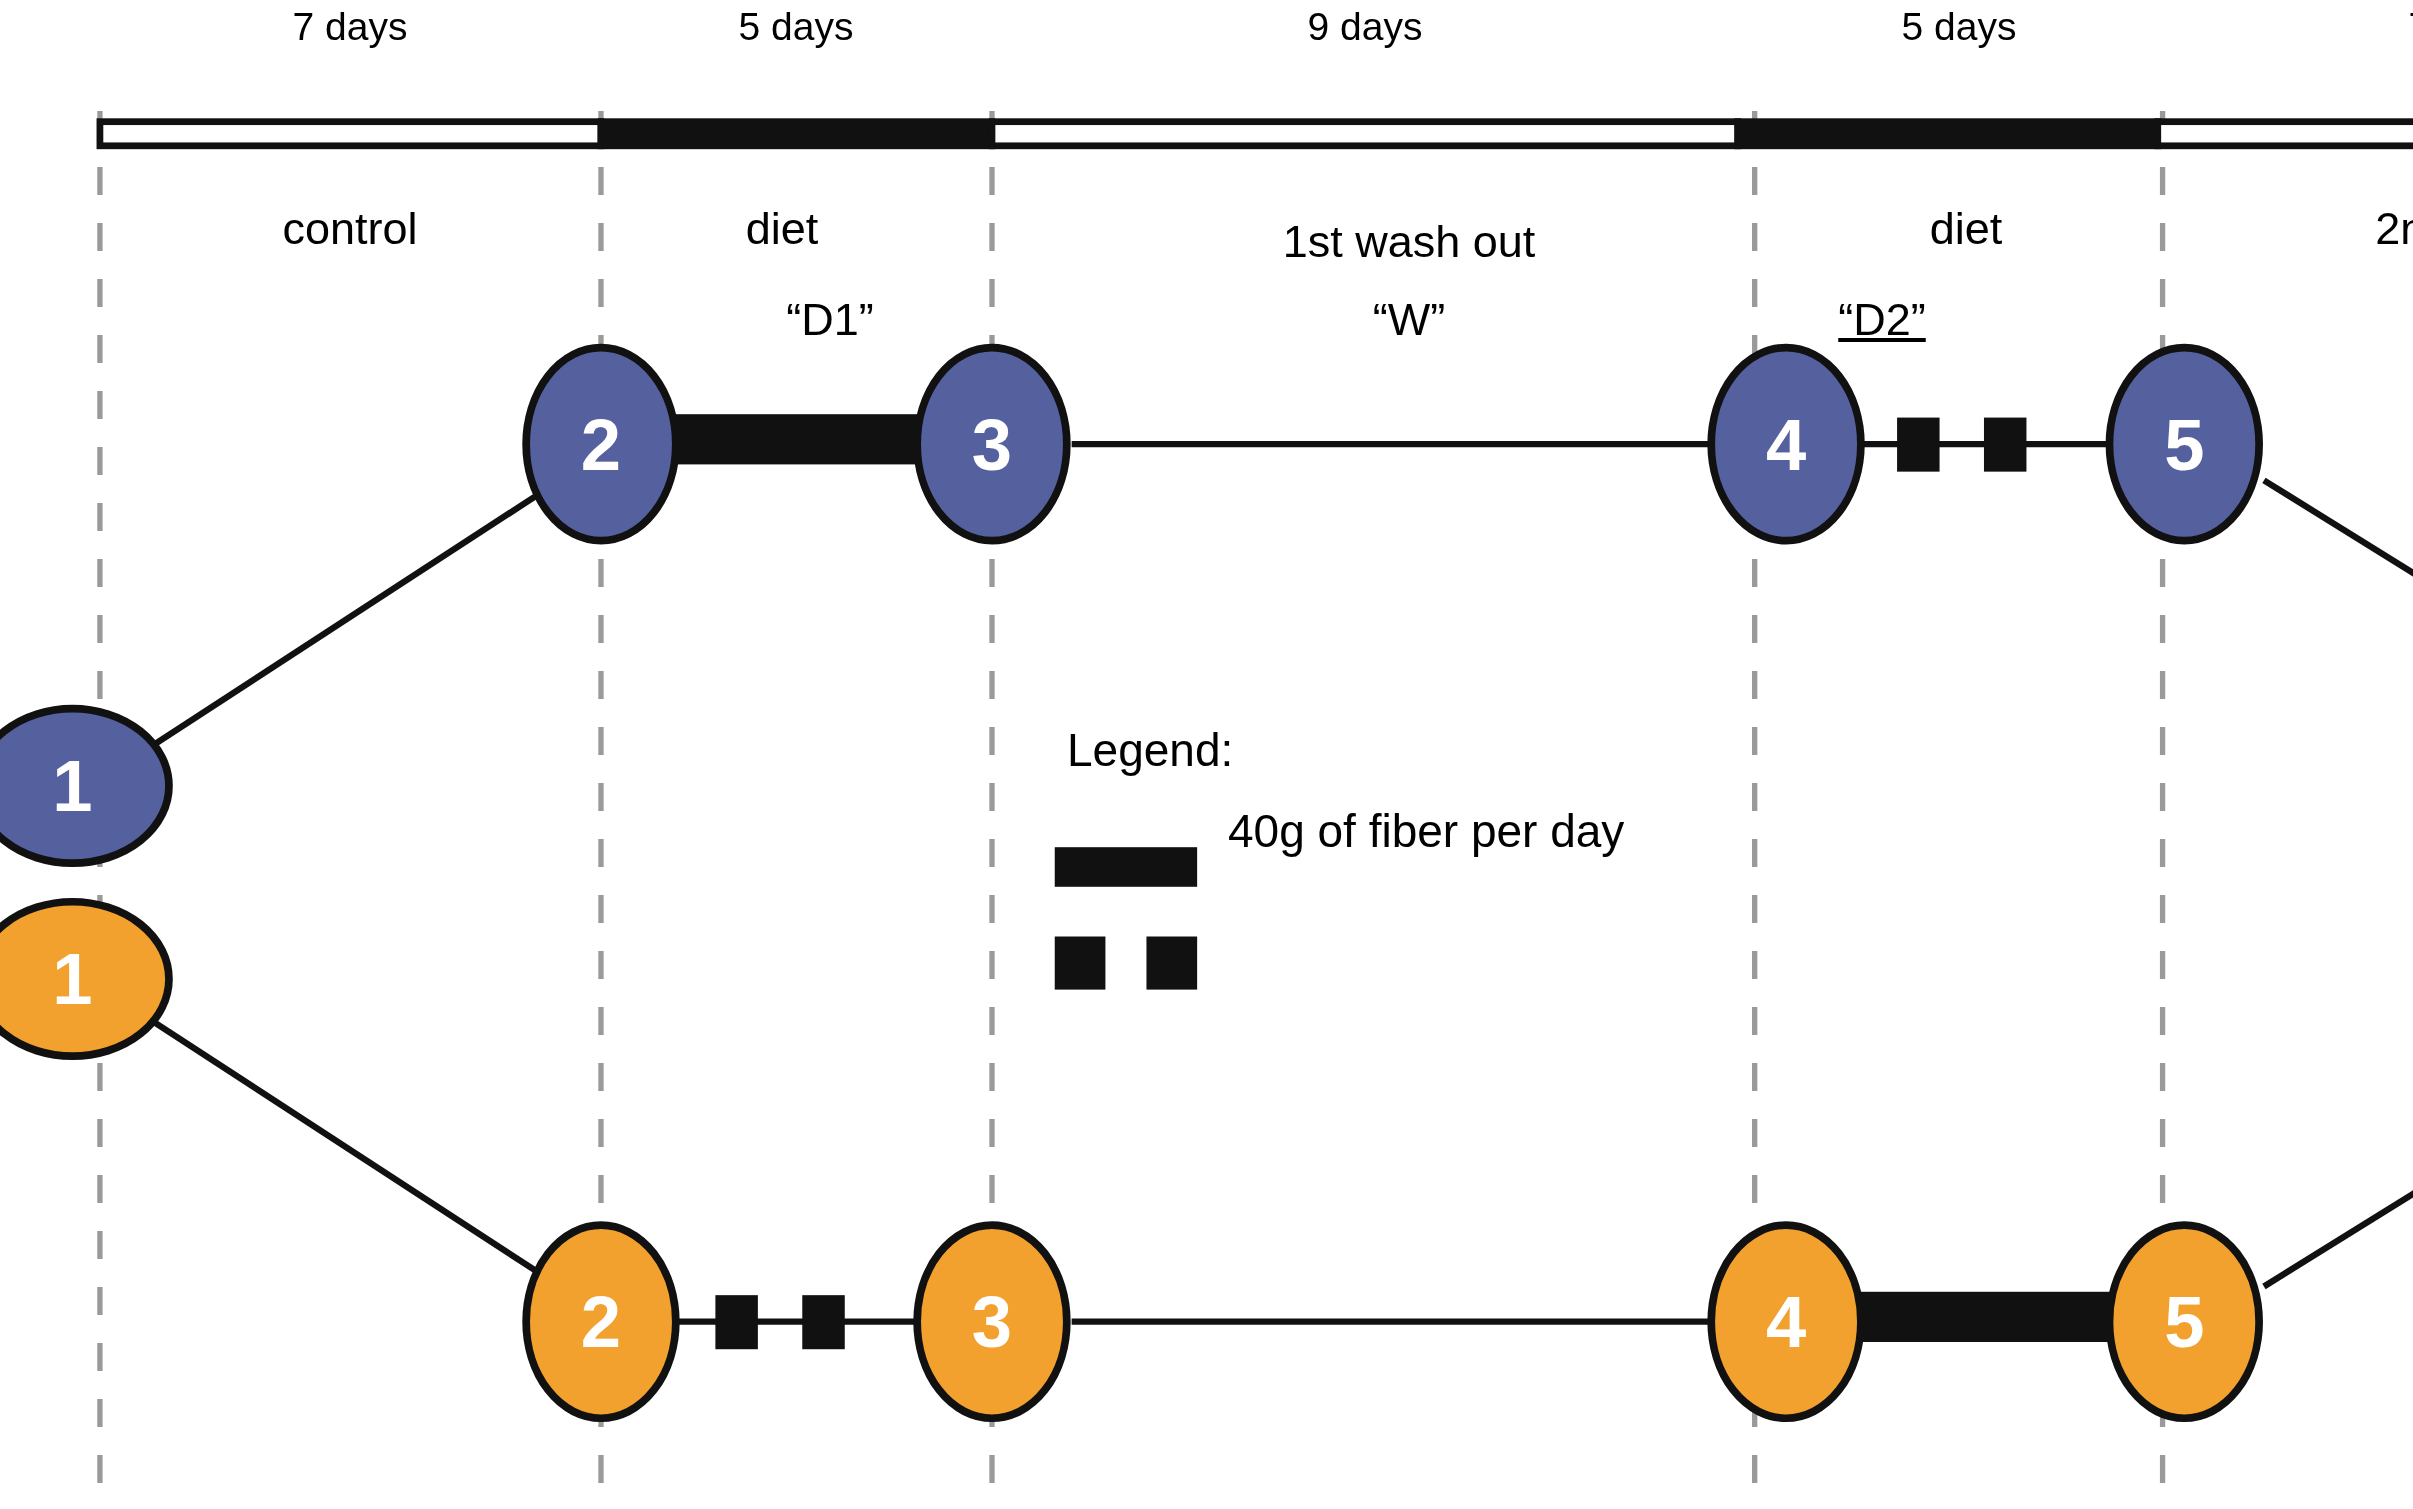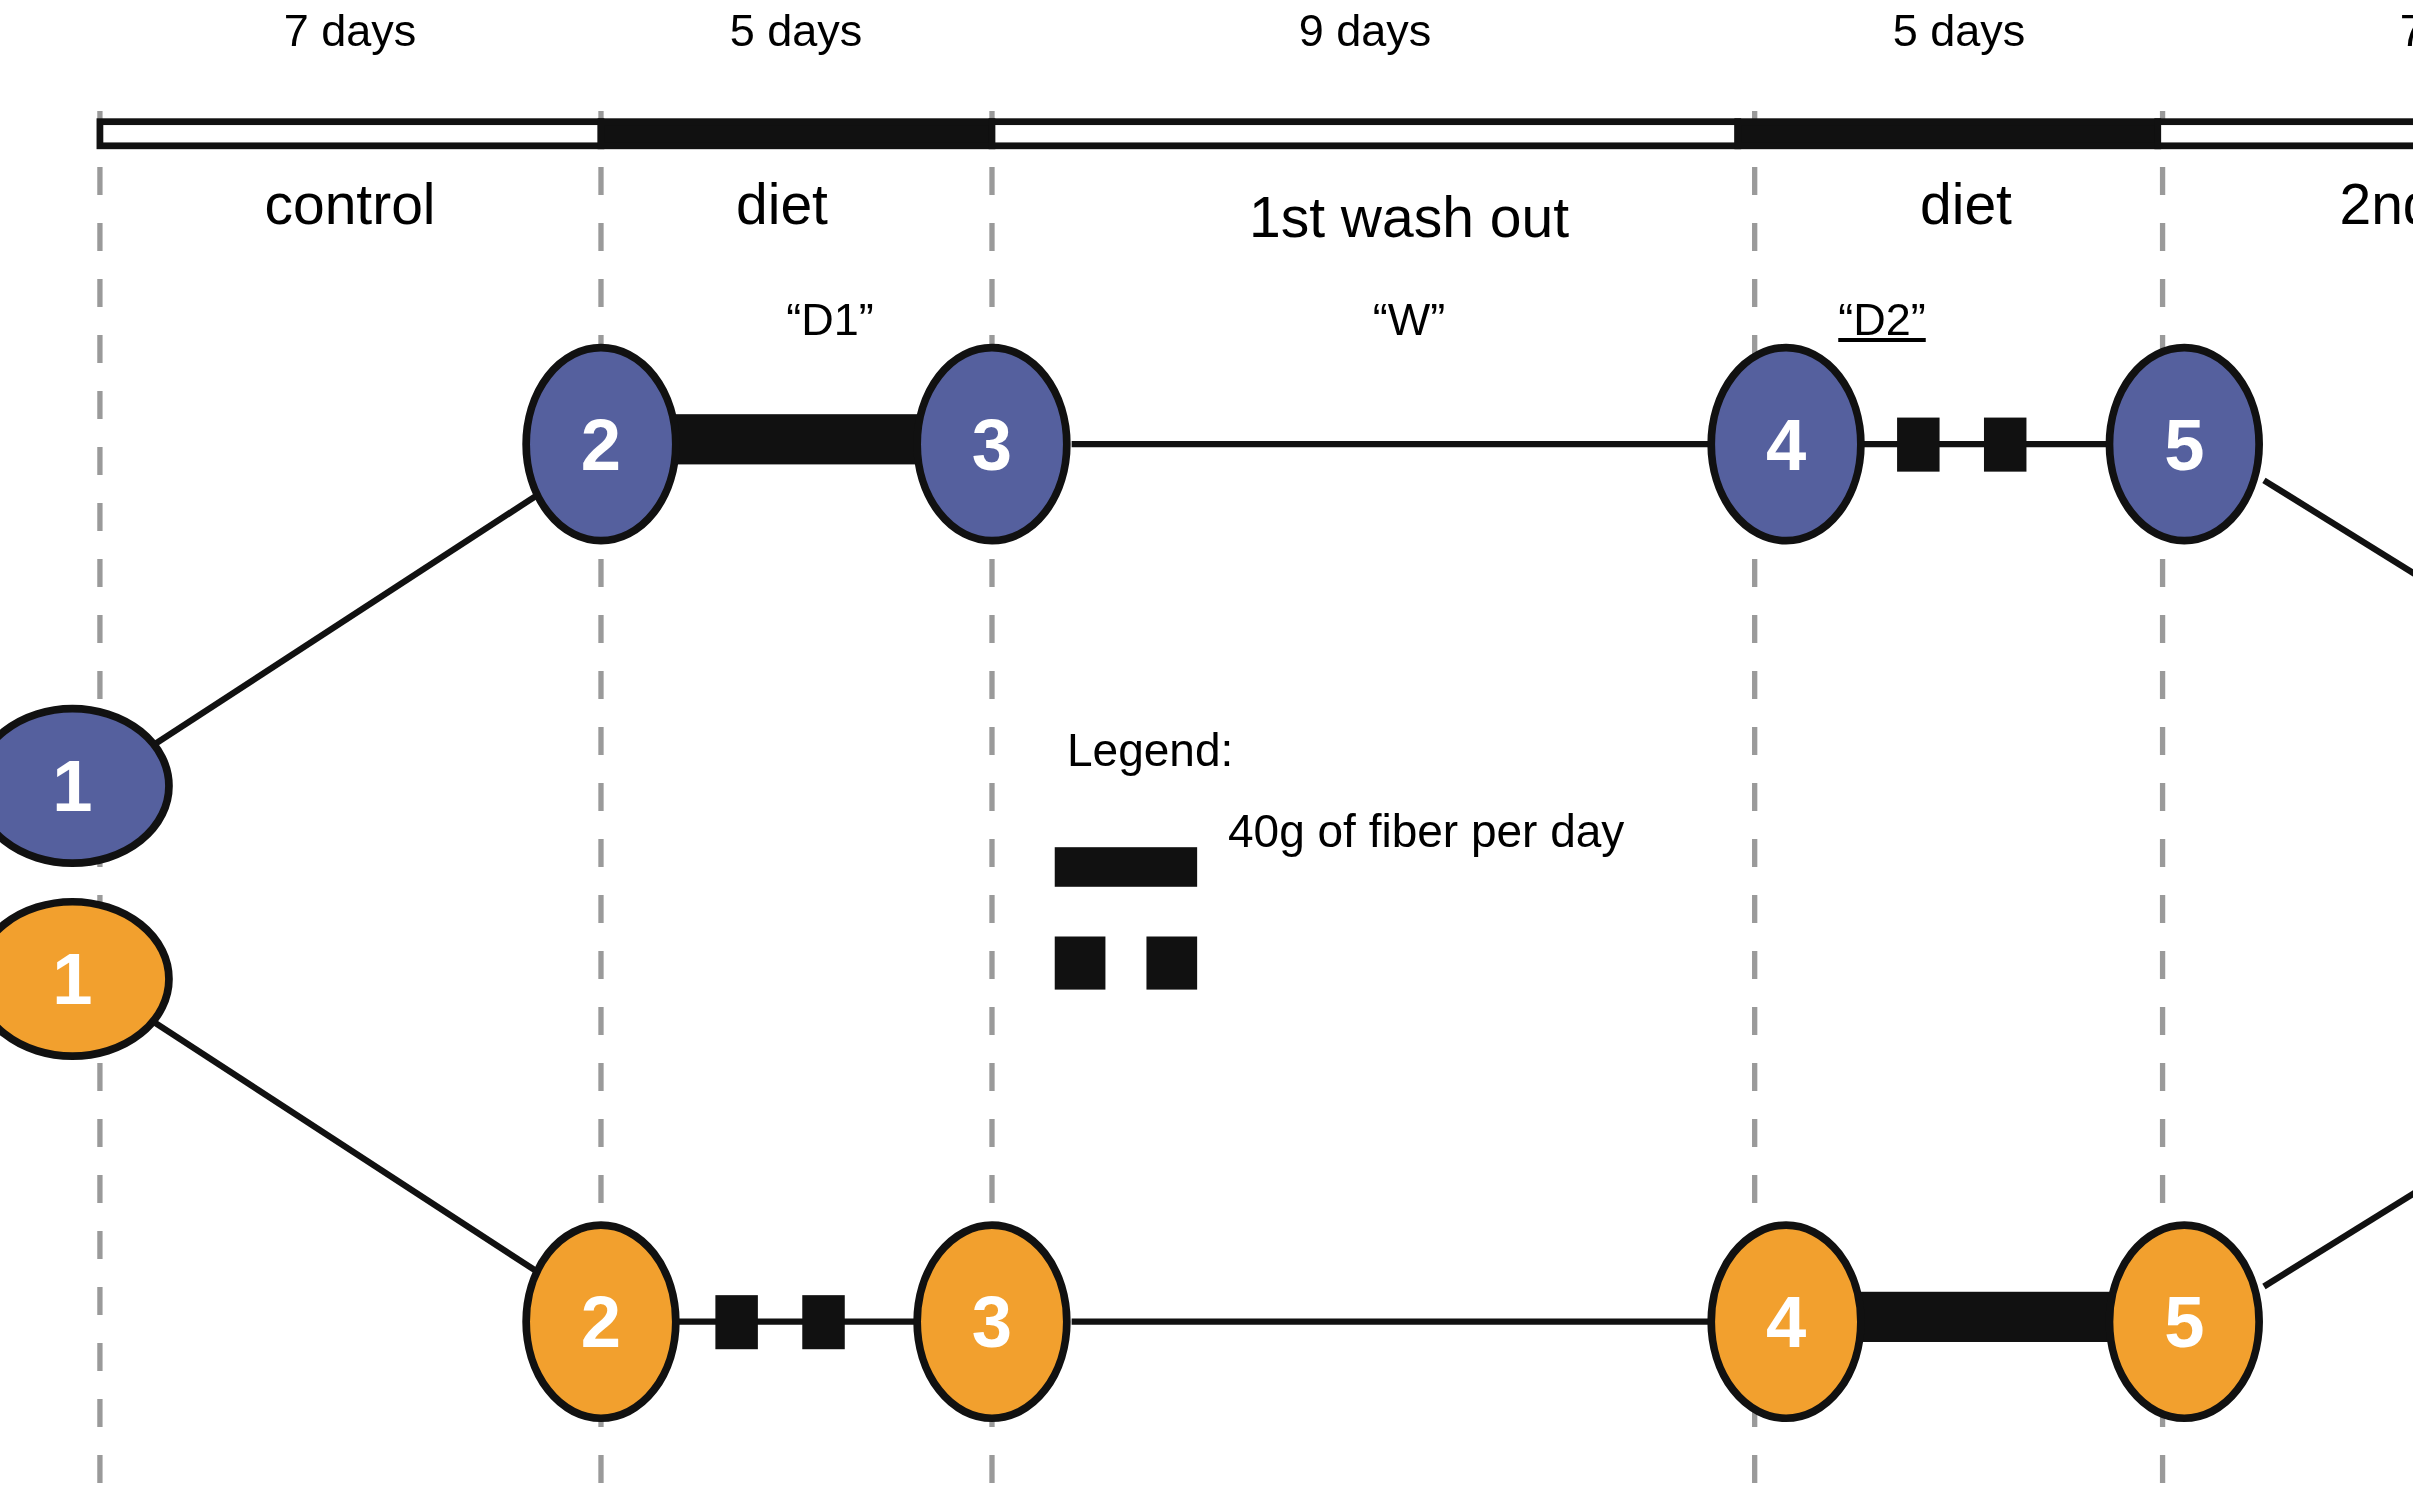--- a/index.html
+++ b/index.html
@@ -1,21 +1,21 @@
 <!DOCTYPE html>
 <html style="font-size:7.7px"><head>
 <meta charset="utf-8">
 <style>
   html,body{margin:0;padding:0;background:#fff;}
   body{width:2877px;height:1510px;font-family:"Liberation Sans",sans-serif;overflow:hidden;}
   #stage{position:relative;width:2877px;height:1510px;background:#fff;}
   svg#canvas{position:absolute;left:0;top:0;width:2877px;height:1510px;}
   .txt{position:absolute;white-space:nowrap;color:#000;font-family:"Liberation Sans",sans-serif;}
-  .days-label{font-size:45px;transform:translateX(-50%);}
-  .phase-label{font-size:57px;transform:translateX(-50%);}
+  .days-label{font-size:39px;transform:translateX(-50%);}
+  .phase-label{font-size:45px;transform:translateX(-50%);margin-top:32px;}
   .code-label{font-size:45px;transform:translateX(-50%);}
   .legend-title{font-size:46px;}
   .legend-text{font-size:46px;}
   .node-num{font-size:150px;font-weight:bold;fill:#fff;}
 </style>
 </head>
 <body>
 
 <div id="stage">
 

